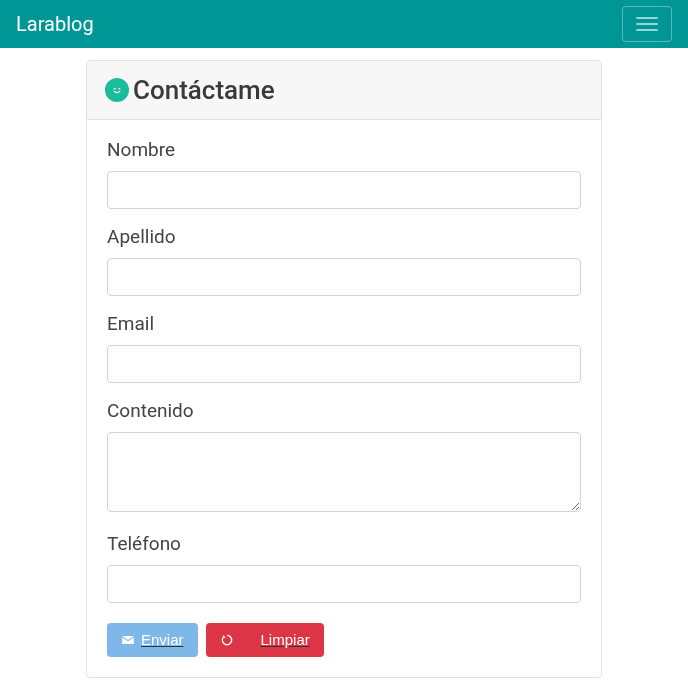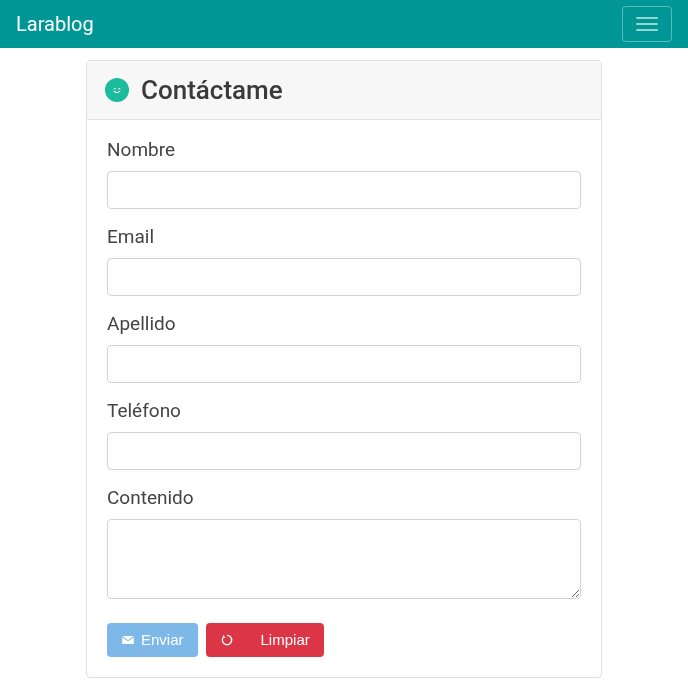--- a/index.html
+++ b/index.html
@@ -51,21 +51,21 @@
       border: 1px solid #dfdfdf;
       border-radius: 4px;
       background: #fff;
     }
     .card-header {
       background: #f7f7f7;
       border-bottom: 1px solid #dfdfdf;
       padding: 14px 18px;
       display: flex;
       align-items: center;
-      gap: 12px;
+      gap: 4px;
     }
     .smiley {
       width: 24px;
       height: 24px;
       background: #1abc9c;
       border-radius: 50%;
       display: flex;
       align-items: center;
       justify-content: center;
       flex-shrink: 0;
@@ -100,20 +100,21 @@
       height: 38px;
     }
     textarea.form-control {
       height: 80px;
       resize: both;
     }
     .btn-row {
       display: flex;
       gap: 8px;
       margin-top: 20px;
+      text-decoration: underline;
     }
     .btn {
       display: inline-flex;
       align-items: center;
       gap: 6px;
       padding: 8px 14px;
       font-size: 15px;
       border: none;
       border-radius: 4px;
       cursor: pointer;
@@ -149,37 +150,37 @@
       <h2 class="card-title">Contáctame</h2>
     </div>
     <div class="card-body">
 
       <div class="form-group">
         <label class="form-label">Nombre</label>
         <input type="text" class="form-control" value="" style="">
       </div>
 
       <div class="form-group">
+        <label class="form-label">Apellido</label>
+        <input type="text" class="form-control" value="" style="">
+      </div>
+
+      <div class="form-group">
         <label class="form-label">Email</label>
         <input type="email" class="form-control" value="" style="">
       </div>
 
       <div class="form-group">
-        <label class="form-label">Apellido</label>
-        <input type="text" class="form-control" value="" style="">
+        <label class="form-label">Contenido</label>
+        <textarea class="form-control" style=""></textarea>
       </div>
 
       <div class="form-group">
         <label class="form-label">Teléfono</label>
         <input type="text" class="form-control" value="" style="">
-      </div>
-
-      <div class="form-group">
-        <label class="form-label">Contenido</label>
-        <textarea class="form-control" style=""></textarea>
       </div>
 
       <div class="btn-row">
         <button class="btn btn-info">
           <svg viewBox="0 0 24 24">
             <rect x="2" y="5" width="20" height="14" rx="1" fill="#fff"></rect>
             <path d="M2 6 L12 13 L22 6" stroke="#7db8e8" stroke-width="1.8" fill="none"></path>
           </svg>
           <span>Enviar</span>
         </button>

